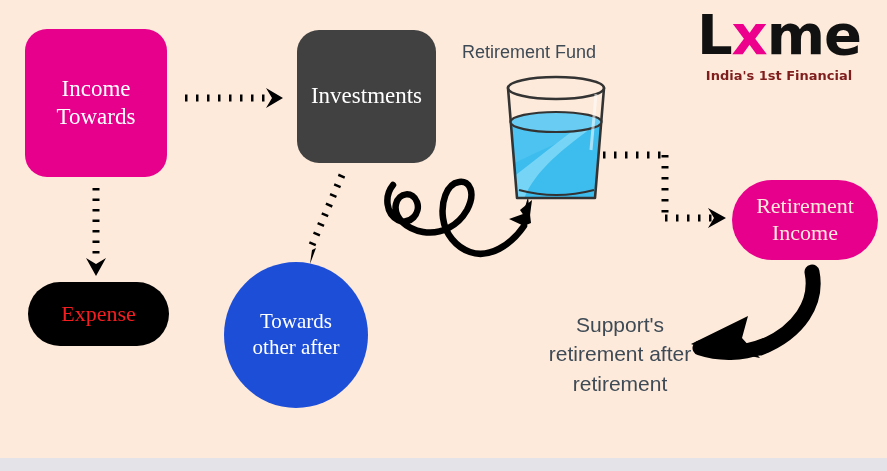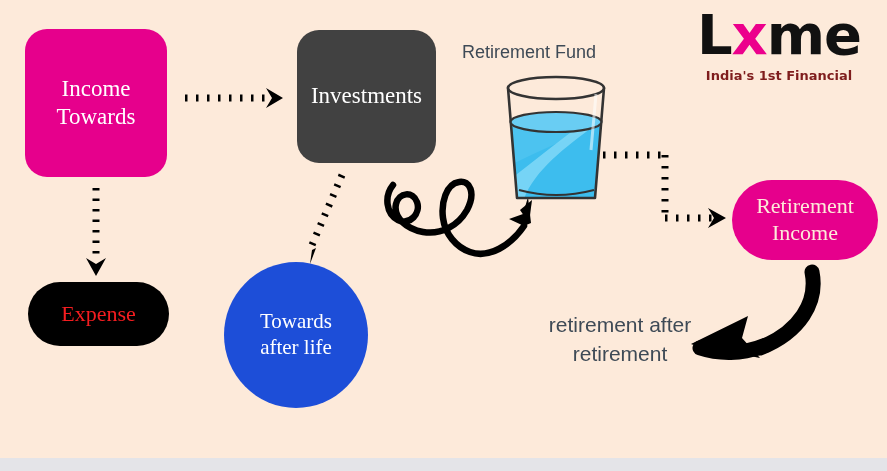--- a/index.html
+++ b/index.html
@@ -184,34 +184,35 @@
     <span>Investments</span>
   </div>
 
   <div class="node" id="expense">
     <span>Expense</span>
   </div>
 
   <div class="node" id="other-goals">
     <div>
       <div>Towards</div>
-      <div>after life</div>
+      <div>other after</div>
     </div>
   </div>
 
   <div class="node" id="retirement-income">
     <div>
       <div>Retirement</div>
       <div>Income</div>
     </div>
   </div>
 
   <div id="retirement-fund-label">Retirement Fund</div>
 
   <div id="support-text">
+    <div>Support's</div>
     <div>retirement after</div>
     <div>retirement</div>
   </div>
 
   <div id="logo">
     <div class="word"><span>L</span><span class="x">x</span><span>me</span></div>
     <div class="tag">India's 1st Financial</div>
   </div>
 
 </div>

